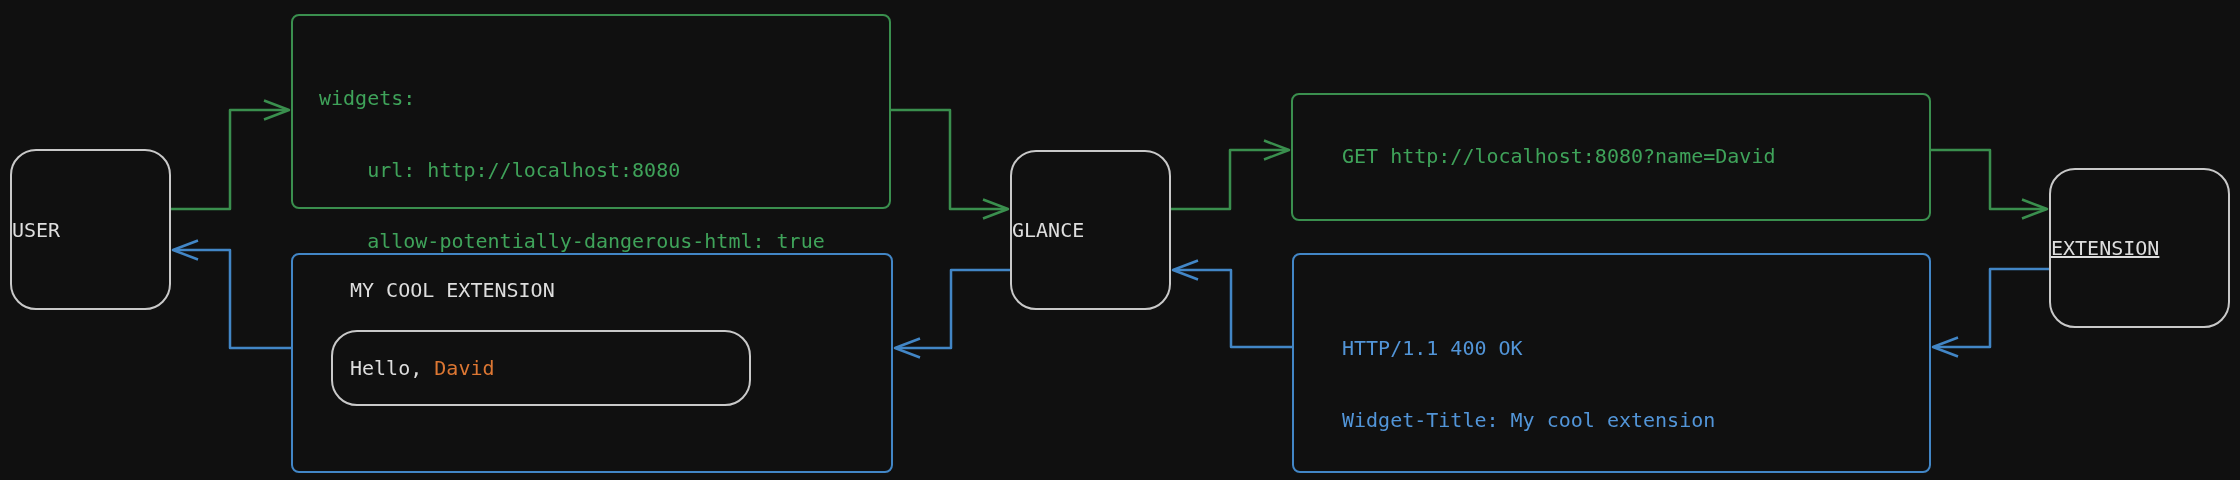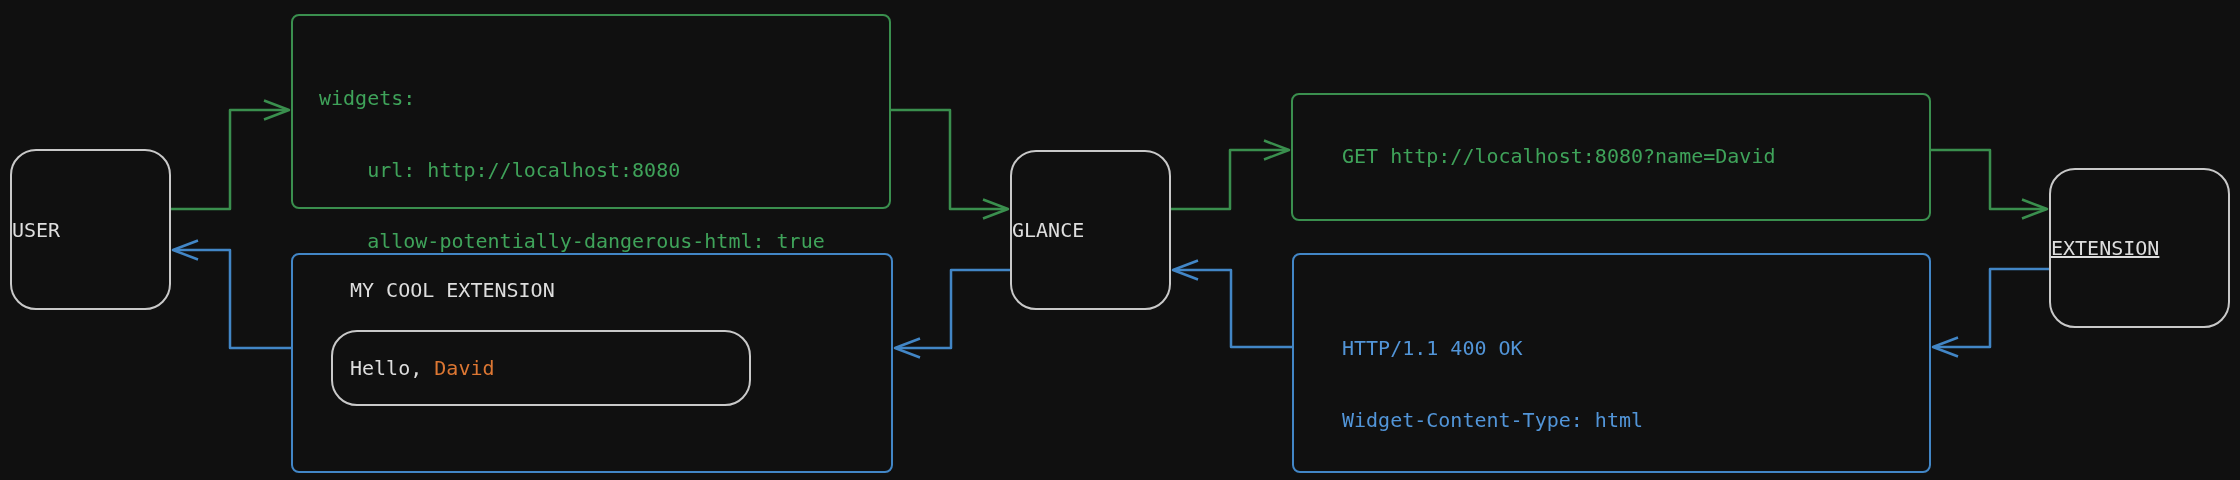--- a/index.html
+++ b/index.html
@@ -117,20 +117,21 @@
     <div class="code-line">    parameters:</div>
     <div class="code-line">      name: David</div>
   </div>
 
   <div class="box box-green code request-box">
     <div class="code-line">GET http://localhost:8080?name=David</div>
   </div>
 
   <div class="box box-blue code response-box">
     <div class="code-line">HTTP/1.1 400 OK</div>
+    <div class="code-line">Widget-Title: My cool extension</div>
     <div class="code-line">Widget-Content-Type: html</div>
     
     
   </div>
 
   <div class="box box-blue widget-box">
     <div class="widget-title">MY COOL EXTENSION</div>
     <div class="widget-inner">
       <span>Hello, </span><span class="greeting-name">David</span>
     </div>

